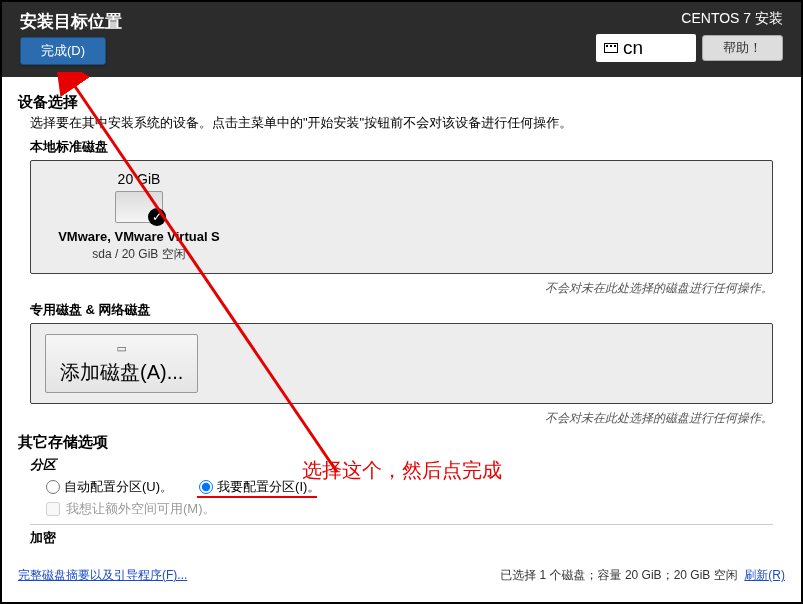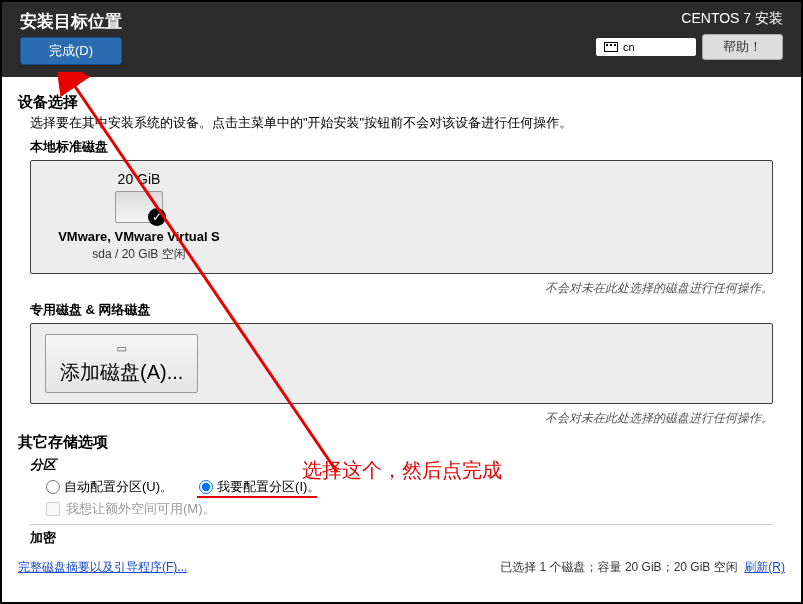--- a/index.html
+++ b/index.html
@@ -1,24 +1,24 @@
 <!DOCTYPE html>
 <html><head>
 <meta charset="utf-8">
 <style>
 * { box-sizing: border-box; margin: 0; padding: 0; }
 body { font-family: "Microsoft YaHei", sans-serif; font-size: 13px; background: #fff; width: 803px; height: 604px; overflow: hidden; position: relative; border: 2px solid #000; }
 .header { background: #2c2c2c; color: #fff; padding: 8px 18px 12px 18px; display: flex; justify-content: space-between; position: relative; }
 .hleft { flex: 1; }
 .hright { text-align: right; }
 .title { font-size: 17px; font-weight: bold; margin-bottom: 4px; }
-.done-btn { background: #2b6cb0; border: 1px solid #1a4f85; color: #fff; padding: 4px 28px; border-radius: 3px; font-size: 13px; cursor: pointer; box-shadow: 0 1px 2px rgba(0,0,0,.3); }
+.done-btn { background: #2b6cb0; border: 1px solid #1a4f85; color: #fff; padding: 4px 20px; border-radius: 3px; font-size: 13px; cursor: pointer; box-shadow: 0 1px 2px rgba(0,0,0,.3); }
 .install-label { font-size: 14px; margin-bottom: 6px; }
 .lang-help { display: flex; gap: 6px; justify-content: flex-end; align-items: center; }
-.lang { background: #fff; color: #000; padding: 3px 8px; border-radius: 2px; display: flex; align-items: center; gap: 5px; min-width: 100px; font-size: 11px; }
+.lang { background: #fff; color: #000; padding: 3px 8px; border-radius: 2px; display: flex; align-items: center; gap: 5px; min-width: 100px; font-size: 19px; }
 .kbd-icon { width: 14px; height: 10px; border: 1px solid #000; display: inline-block; position: relative; }
 .kbd-icon::before { content: ""; position: absolute; inset: 1px; border-top: 2px dotted #000; }
 .help-btn { background: #ddd; border: 1px solid #aaa; color: #333; padding: 3px 20px; border-radius: 3px; cursor: pointer; font-size: 13px; }
 .content { padding: 10px 16px 0 16px; height: calc(100% - 70px - 34px); overflow: hidden; }
 .section-title { font-size: 15px; font-weight: bold; margin: 6px 0 2px 0; }
 .desc { font-size: 13px; margin: 2px 0 6px 12px; }
 .sub-label { font-weight: bold; font-size: 13px; margin: 4px 0 4px 12px; }
 .panel { border: 1px solid #404040; background: #ededed; border-radius: 2px; margin: 0 12px; padding: 10px 18px; }
 .disk { width: 180px; text-align: center; }
 .disk-size { font-size: 14px; margin-bottom: 4px; }
@@ -28,21 +28,21 @@
 .disk-info { font-size: 12px; color: #333; margin-top: 2px; }
 .note { text-align: right; font-style: italic; color: #555; font-size: 12px; margin: 6px 12px 4px 0; }
 .add-disk { border: 1px solid #999; background: linear-gradient(#f6f6f6,#e4e4e4); padding: 8px 14px 6px 14px; display: inline-block; text-align: center; cursor: pointer; border-radius: 2px; }
 .add-disk-icon { font-size: 11px; color: #666; line-height: 1; }
 .add-disk-label { font-size: 20px; margin-top: 5px; }
 .radio-row, .check-row { display: flex; align-items: center; gap: 6px; margin: 4px 0 0 28px; font-size: 13px; }
 .radio-row label { display: flex; align-items: center; gap: 4px; margin-right: 20px; }
 input[type=radio], input[type=checkbox] { width: 14px; height: 14px; }
 .check-row { color: #999; }
 .hr { border-top: 1px solid #ccc; margin: 6px 12px 0 12px; }
-.footer { position: absolute; bottom: 18px; left: 0; right: 0; padding: 6px 16px 8px 16px; display: flex; justify-content: space-between; align-items: flex-start; font-size: 12px; }
+.footer { position: absolute; bottom: 10px; left: 0; right: 0; padding: 6px 16px 8px 16px; display: flex; justify-content: space-between; align-items: flex-start; font-size: 12px; }
 .footer a { color: #1a4bc7; text-decoration: underline; cursor: pointer; }
 .footer-right { color: #333; }
 .annot-arrow { position: absolute; left: 35px; top: 70px; width: 400px; height: 420px; pointer-events: none; }
 .annot-text { position: absolute; left: 300px; top: 455px; color: #e60000; font-size: 20px; pointer-events: none; }
 .annot-underline { position: absolute; left: 195px; top: 494px; width: 120px; height: 2px; background: #e60000; pointer-events: none; }
 </style>
 </head>
 <body>
 
 <div class="header">

